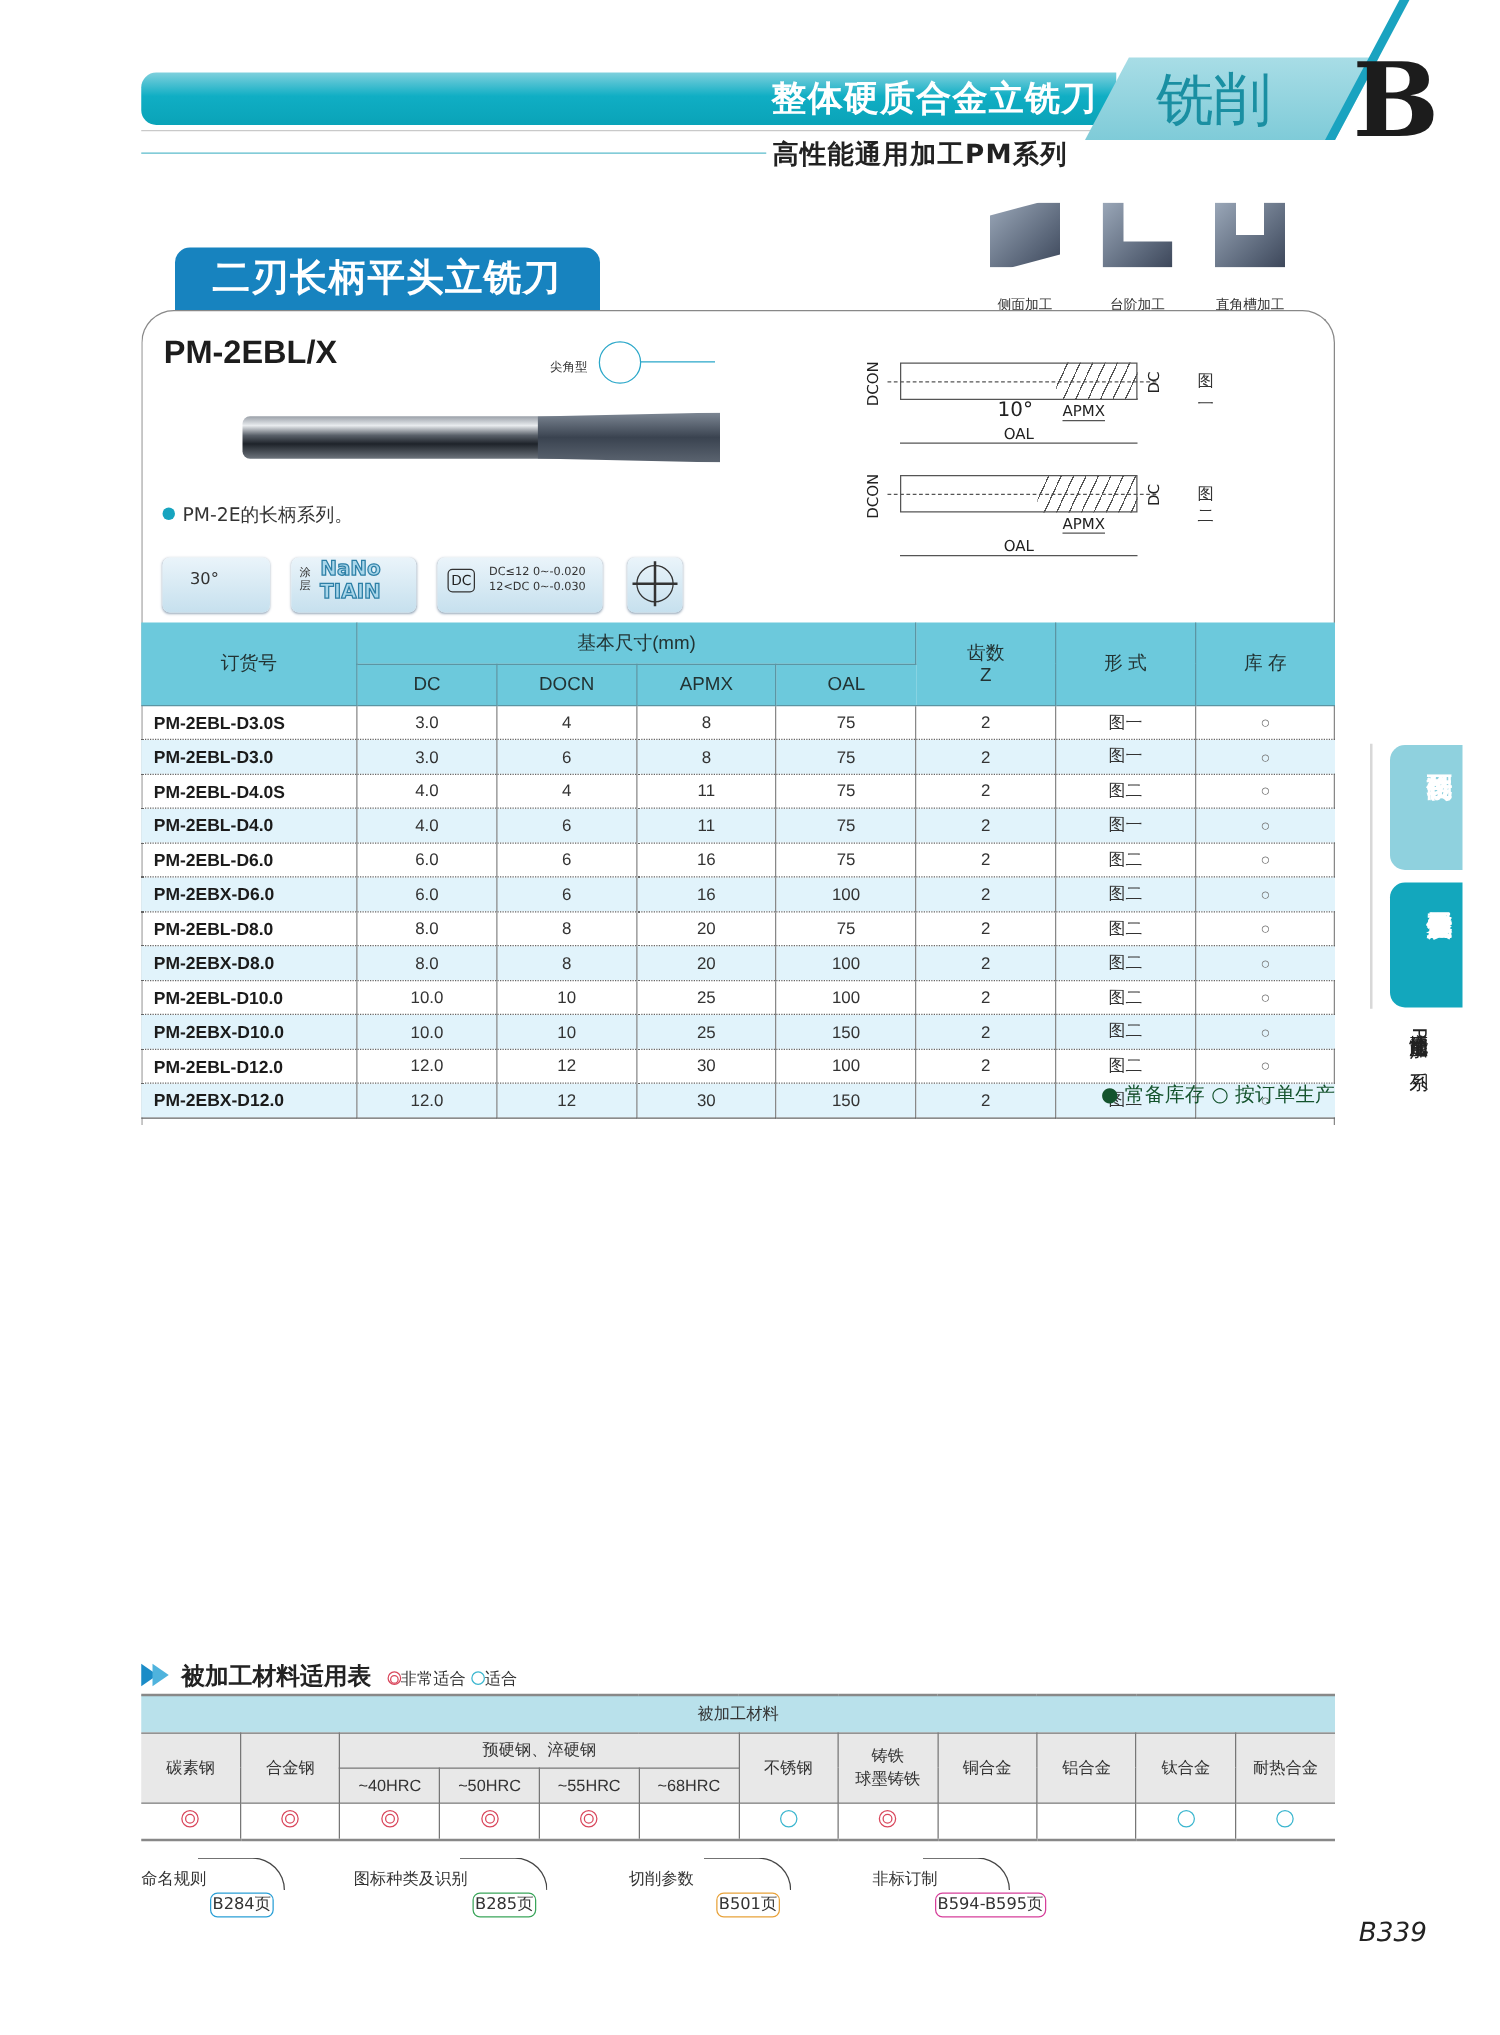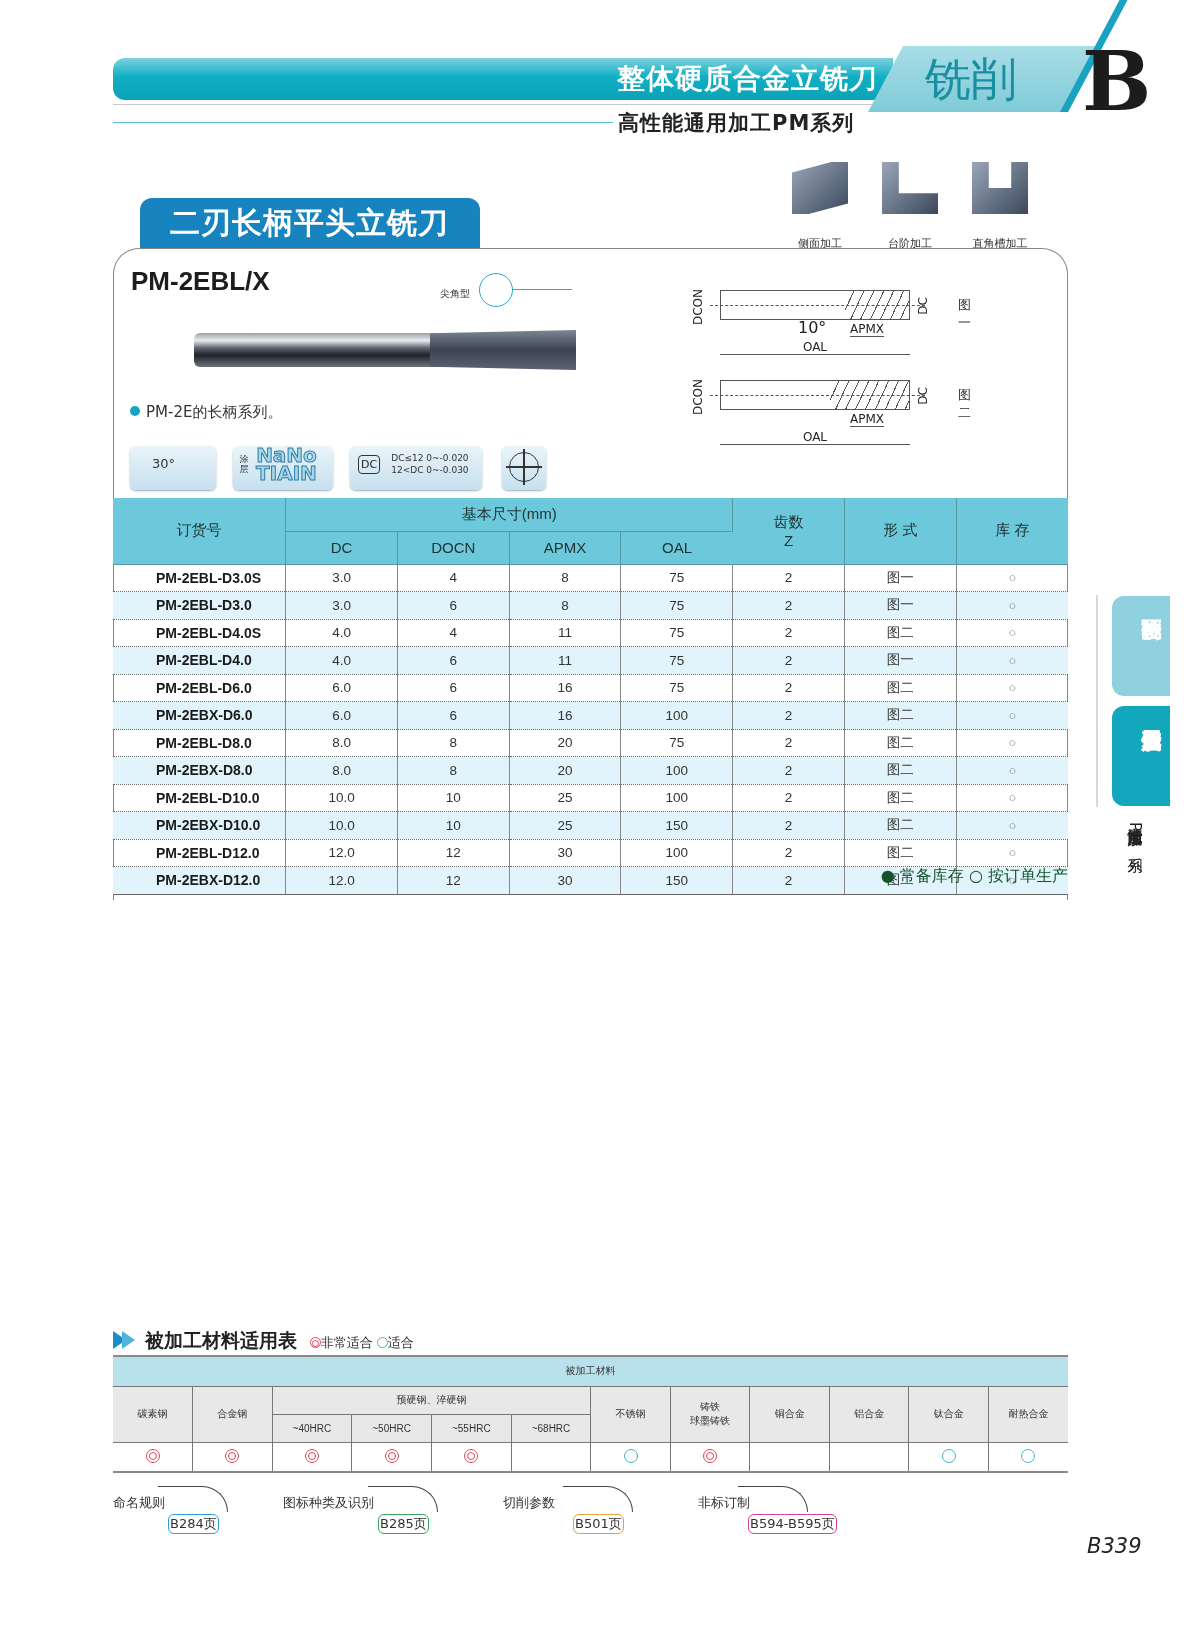--- a/index.html
+++ b/index.html
@@ -40,21 +40,21 @@
     background:linear-gradient(180deg,#9aa0a8 0%,#e9ecef 22%,#5a616a 45%,#1e232a 65%,#6d747c 100%)}
   .tool-flute{left:430px;top:330px;width:146px;height:40px;
     background:linear-gradient(180deg,#7d8794,#3a4350 50%,#5b6470);clip-path:polygon(0 8%,100% 0,100% 100%,0 92%)}
   .bullet{left:130px;top:403px;font-size:15px;color:#333}
   .bullet-dot{display:inline-block;width:10px;height:10px;border-radius:50%;background:#17a4bf;margin-right:6px;vertical-align:1px}
 
   .feat{top:446px;height:44px;border-radius:6px;background:linear-gradient(180deg,#eaf4fa,#c6e0ee);box-shadow:0 1px 2px #9ab}
   .feat-30{left:130px;width:86px;font-size:13px;color:#333;padding:10px 0 0 22px}
   .feat-nano{left:233px;width:100px;padding-left:4px}
   .nano-side{display:inline-block;width:14px;font-size:9px;color:#333;vertical-align:middle;line-height:10px;text-align:center}
-  .nano-text{display:inline-block;vertical-align:middle;font-size:20px;font-weight:bold;color:#a9d6ea;-webkit-text-stroke:1px #2d7fa6;line-height:18px;text-align:right}
+  .nano-text{display:inline-block;vertical-align:middle;font-size:16px;font-weight:bold;color:#a9d6ea;-webkit-text-stroke:1px #2d7fa6;line-height:18px;text-align:right}
   .feat-tol{left:350px;width:132px;padding:6px 0 0 8px}
   .tol-dc{display:inline-block;border:1px solid #333;border-radius:4px;font-size:11px;padding:2px 2px;vertical-align:middle}
   .tol-txt{display:inline-block;font-size:9px;line-height:12px;vertical-align:middle;margin-left:6px;color:#333}
   .feat-flute{left:502px;width:44px}
   .flute-circle{width:30px;height:30px;border:1.5px solid #333;border-radius:50%;margin:6px auto;position:relative}
   .flute-circle:before{content:"";position:absolute;left:13px;top:-4px;width:1.5px;height:36px;background:#333}
   .flute-circle:after{content:"";position:absolute;left:-4px;top:13px;width:36px;height:1.5px;background:#333}
 
   
   .drw{left:680px;width:300px;height:80px}
@@ -69,21 +69,21 @@
   .drw-angle{position:absolute;left:118px;top:42px;font-size:16px}
   .drw-fig{position:absolute;left:278px;top:20px;font-size:13px;color:#333}
 
   
   table{border-collapse:collapse;font-family:"Liberation Sans",sans-serif}
   .ptable{left:113px;top:498px;width:955px}
   .ptable th{background:#6cc9dc;color:#233;font-weight:normal;font-size:15px;border-right:1px solid #5b95a3;border-bottom:1px solid #5b95a3}
   .ptable th:last-child{border-right:none}
   .ptable td{font-size:13.5px;text-align:center;height:27.5px;border-right:1px solid #888;border-bottom:1px dotted #666;color:#333}
   .ptable td:last-child{border-right:none}
-  .ptable td.code{font-weight:bold;color:#1b1b1b;text-align:left;padding-left:43px;font-size:14px}
+  .ptable td.code{font-weight:bold;color:#1b1b1b;text-align:left;padding-left:10px;font-size:14px}
   .ptable tr:nth-child(even) td{background:#e1f3fb}
   .ptable td.stock{color:#777;font-size:13px}
   .ptable tbody tr:last-child td{border-bottom:1.5px solid #666}
   .legend{right:132px;top:866px;font-size:16px;color:#14532d}
 
   
   .side-line{left:1096px;top:595px;width:2px;height:212px;background:#d8d8d8}
   .side-tab{left:1112px;width:58px;border-radius:12px 0 0 12px;color:#fff;font-weight:bold;font-size:20px;
     writing-mode:vertical-rl;display:flex;padding:8px 6px;line-height:24px}
   .side-tab1{top:596px;height:100px;background:#8fd1de}
@@ -92,21 +92,21 @@
 
   
   .mat-title{left:113px;top:1328px;font-size:19px;font-weight:bold;color:#222}
   .mat-arrow{display:inline-block;width:0;height:0;border-left:13px solid #1b8cc7;border-top:9px solid transparent;border-bottom:9px solid transparent;vertical-align:-2px}
   .mat-arrow2{margin-left:-4px;border-left-color:#4fb3dd;margin-right:10px}
   .mat-leg{font-size:13px;font-weight:normal;color:#333;margin-left:6px}
   .dbl{display:inline-block;width:11px;height:11px;border:1.5px solid #d9475c;border-radius:50%;position:relative;vertical-align:-1px}
   .dbl:after{content:"";position:absolute;left:1.5px;top:1.5px;width:5px;height:5px;border:1px solid #d9475c;border-radius:50%}
   .sgl{display:inline-block;width:11px;height:11px;border:1.5px solid #3bb6cf;border-radius:50%;vertical-align:-1px}
   .mtable{left:113px;top:1355px;width:955px}
-  .mtable th{font-weight:normal;font-size:10px;color:#333;border:1px solid #777;background:#e8e8e8;height:28px}
+  .mtable th{font-weight:normal;font-size:13px;color:#333;border:1px solid #777;background:#e8e8e8;height:28px}
   .mtable th.top{background:#b9e1eb;height:30px;border-left:none;border-right:none;border-top:2px solid #888}
   .mtable tr th:first-child{border-left:none}
   .mtable tr th:last-child{border-right:none}
   .mtable td{height:30px;text-align:center;border-right:1px solid #777;border-bottom:2px solid #888}
   .mtable td:last-child{border-right:none}
   .mtable .dbl{width:14px;height:14px}
   .mtable .dbl:after{left:2px;top:2px;width:6px;height:6px}
   .mtable .sgl{width:14px;height:14px}
 
   

